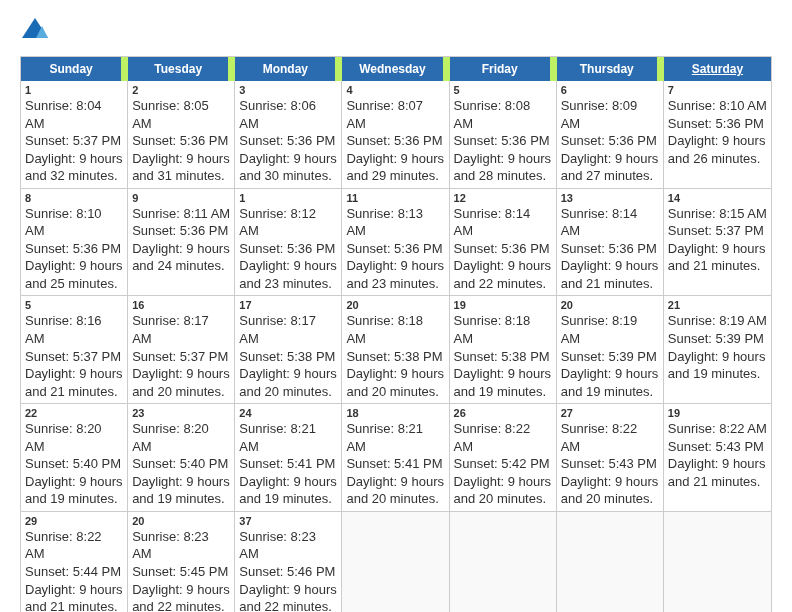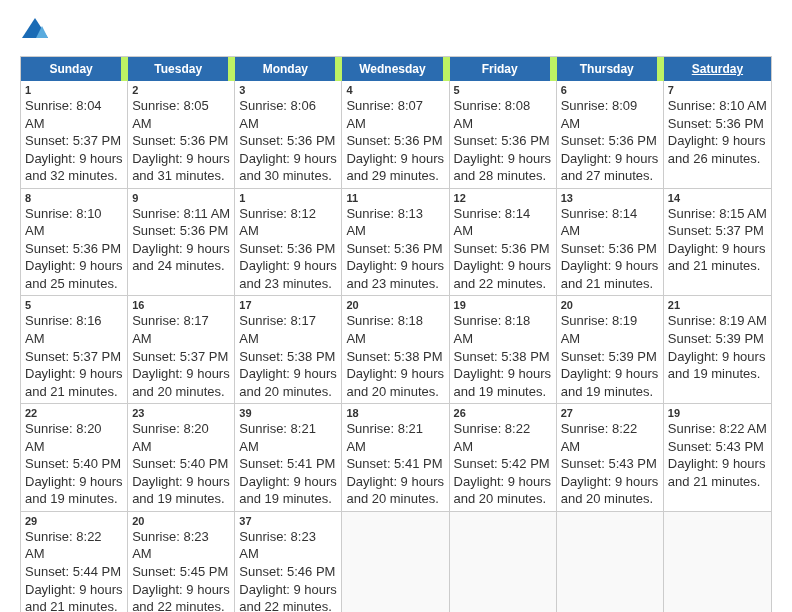--- a/index.html
+++ b/index.html
@@ -331,21 +331,21 @@
       </div>
           <div class="cal-cell">
         <span class="day-num">23</span>
         <div class="day-info">
           Sunrise: 8:20 AM<br>
           Sunset: 5:40 PM<br>
           Daylight: 9 hours and 19 minutes.
         </div>
       </div>
           <div class="cal-cell">
-        <span class="day-num">39</span>
+        <span class="day-num">24</span>
         <div class="day-info">
           Sunrise: 8:21 AM<br>
           Sunset: 5:41 PM<br>
           Daylight: 9 hours and 19 minutes.
         </div>
       </div>
           <div class="cal-cell">
         <span class="day-num">18</span>
         <div class="day-info">
           Sunrise: 8:21 AM<br>

